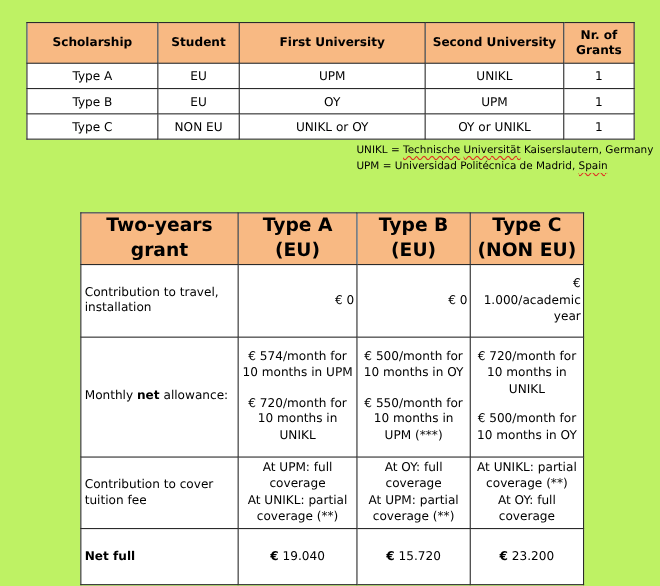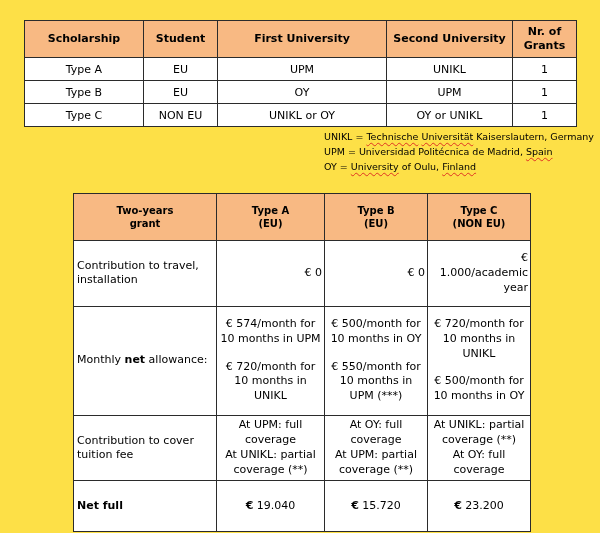--- a/index.html
+++ b/index.html
@@ -2,21 +2,21 @@
 <html style="--peach: #F8B983; --border: #2B2B2B; --squiggle: #E03323;"><head>
 <meta charset="utf-8">
 <style>
   * { margin:0; padding:0; box-sizing:border-box; }
   html,body { background:#ffffff; }
   body {
     width:600px; height:533px; position:relative; overflow:hidden;
     font-family:"DejaVu Sans","Liberation Sans",sans-serif;
     color:#000;
   }
-  .page { position:absolute; inset:0; background:#fde047; }
+  .page { position:absolute; inset:0; background:#bef264; }
 
   table { border-collapse:collapse; table-layout:fixed; position:absolute; background:#fff; }
   th, td { border:1px solid var(--border,#2b2b2b); vertical-align:middle; overflow:hidden; }
   th { background:var(--peach,#f8b983); font-weight:bold; text-align:center; }
 
   
   .t1 { left:24px; top:20px; width:552px; font-size:11px; }
   .t1 th { height:37px; font-size:11px; line-height:1.3; padding:0 4px; }
   .t1 td { height:23px; text-align:center; padding:0 2px; }
 
@@ -28,21 +28,21 @@
   .sq {
     text-decoration-line:underline;
     text-decoration-style:wavy;
     text-decoration-color:var(--squiggle,#e03323);
     text-decoration-thickness:1px;
     text-underline-offset:2px;
   }
 
   
   .t2 { left:73px; top:193px; width:457px; font-size:11px; }
-  .t2 th { height:47px; font-size:10px; line-height:1.35; padding:0 2px; }
+  .t2 th { height:47px; font-size:17px; line-height:1.35; padding:0 2px; }
   .t2 td { text-align:center; line-height:1.34; padding:2px 2px; }
   .t2 td.label { text-align:left; padding:18px 3px; line-height:1.3; }
   .row-travel  td { height:58px;text-align:right; }
   .row-monthly td { height:109px; }
   .row-tuition td { height:61px; padding:2px 1px; }
   .row-net     td { height:42px; }
   .block + .block { margin-top:13px; }
   .bold { font-weight:bold; }
   .euro { font-weight:bold; }
 </style>
@@ -87,21 +87,20 @@
       <td>UNIKL or OY</td>
       <td>OY or UNIKL</td>
       <td>1</td>
     </tr>
   </tbody>
     </table>
 
   <div class="legend">
     <div><span>UNIKL = </span><span class="sq">Technische</span><span> </span><span class="sq">Universität</span><span> Kaiserslautern, Germany</span></div>
     <div><span>UPM = Universidad Politécnica de Madrid, </span><span class="sq">Spain</span></div>
-    <div><span>OY = </span><span class="sq">University</span><span> of Oulu, </span><span class="sq">Finland</span></div>
   </div>
 
   <table class="t2">
     <colgroup>
       <col style="width:143px">
         <col style="width:108px">
         <col style="width:103px">
         <col style="width:103px">
     </colgroup>
     <tbody>

